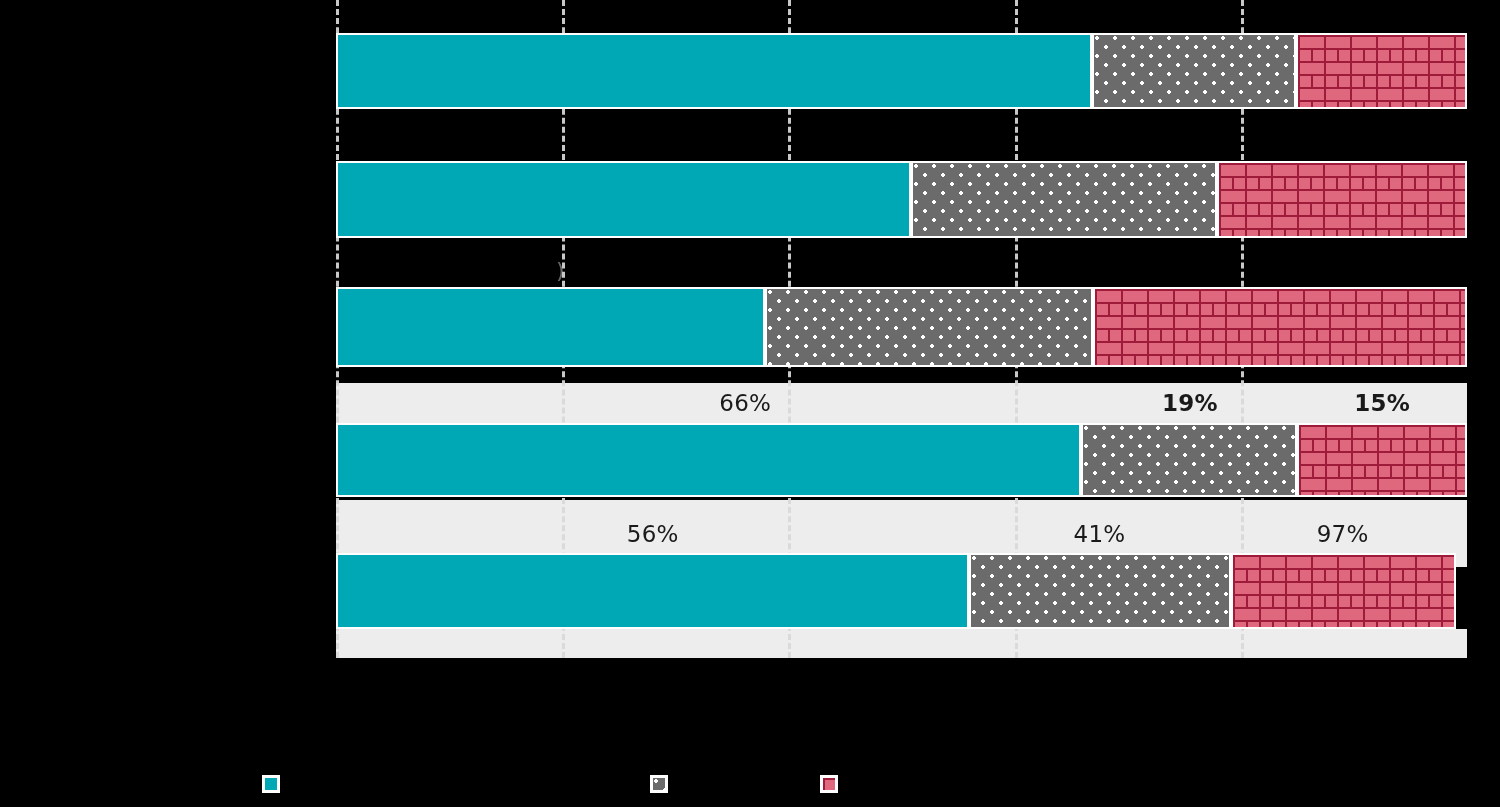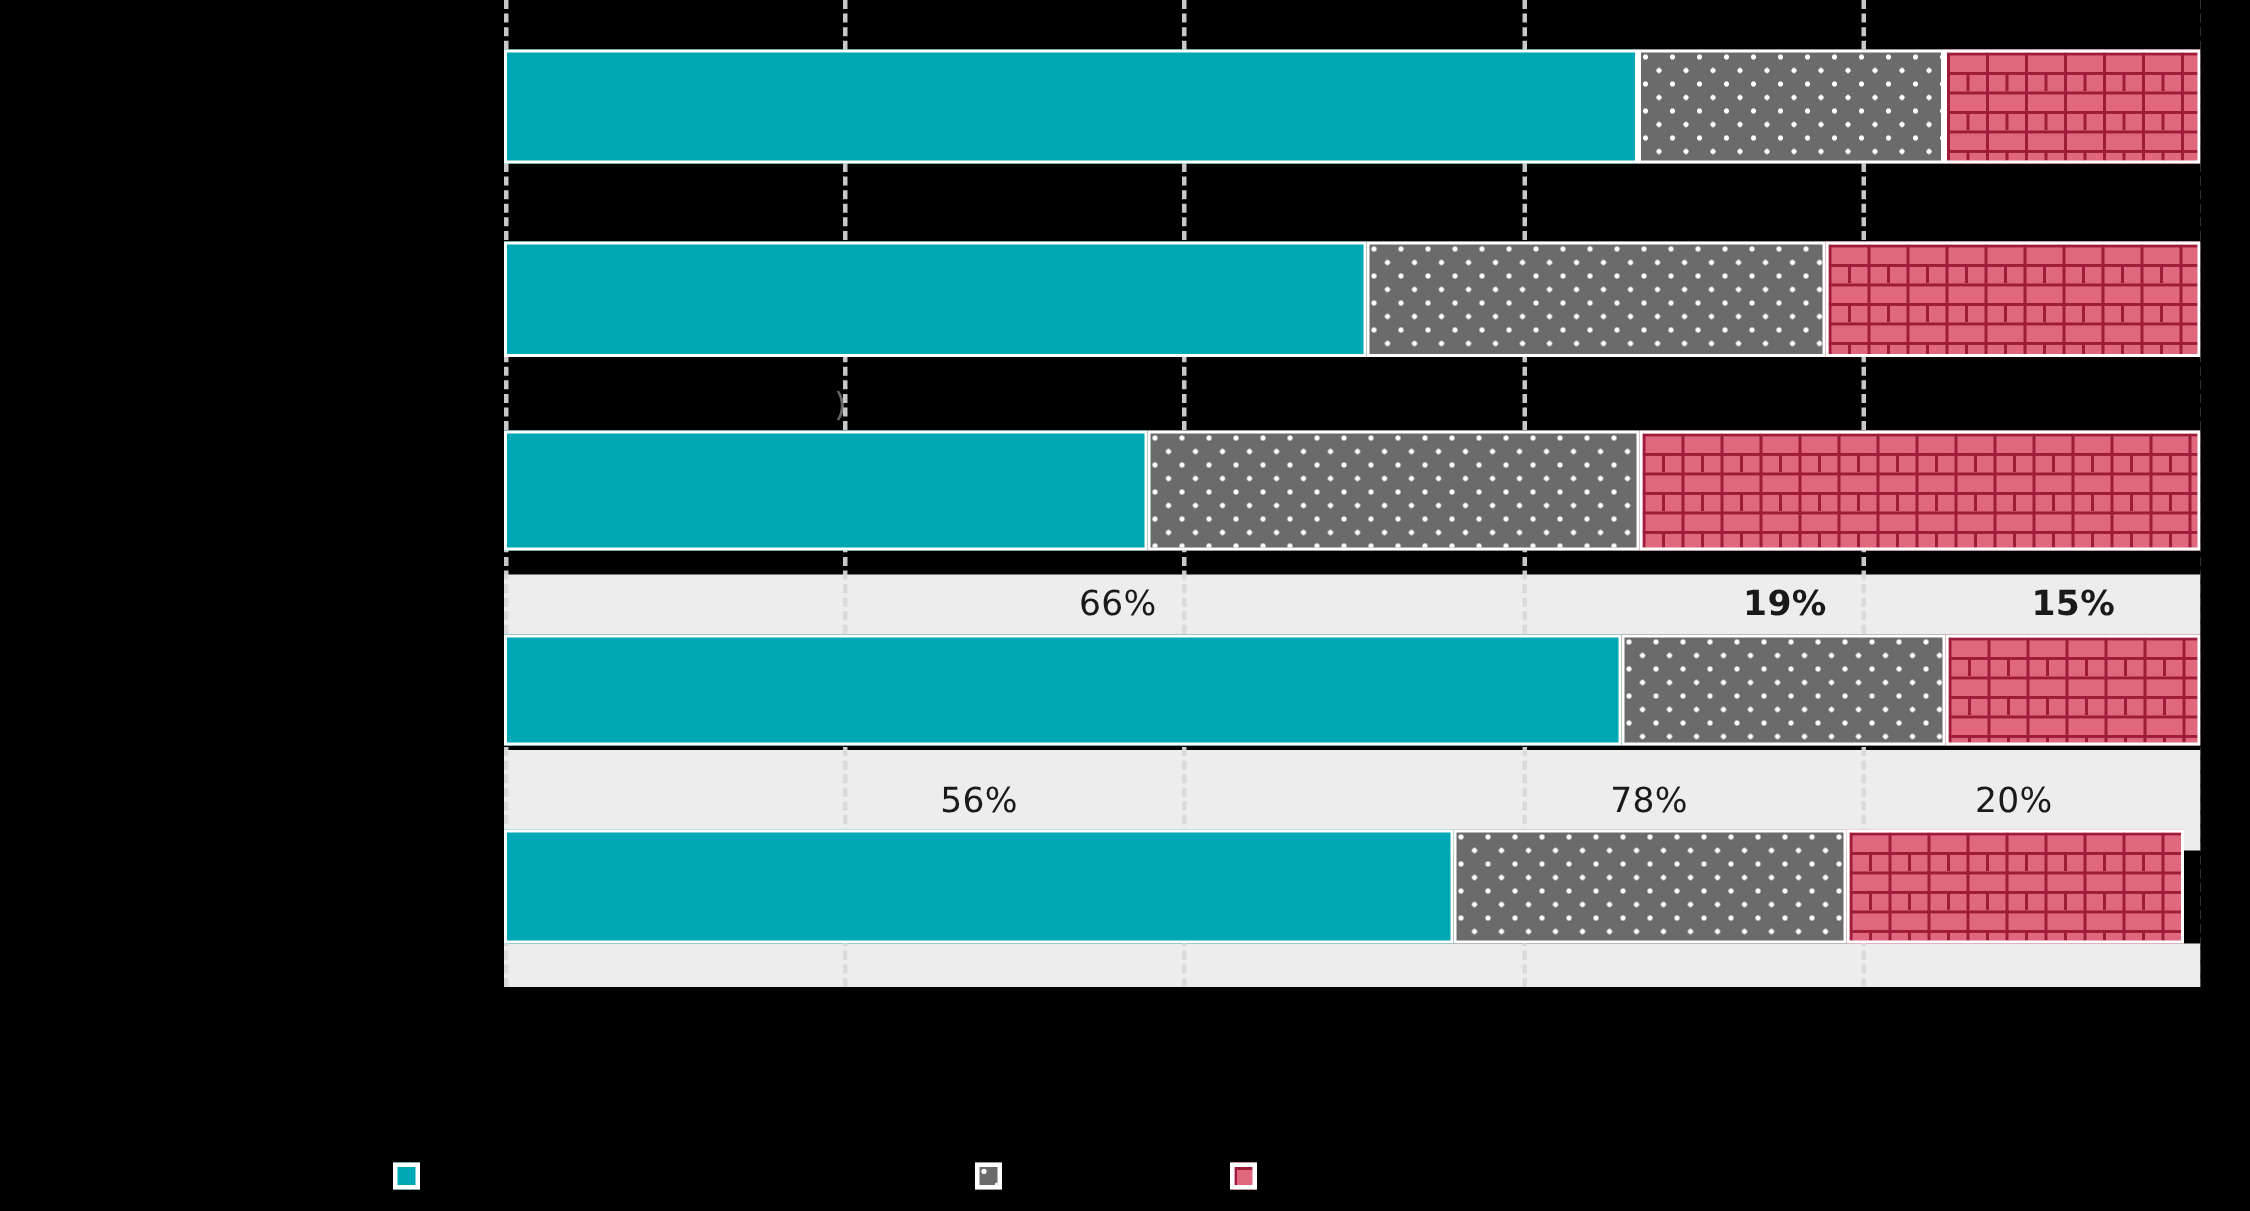--- a/index.html
+++ b/index.html
@@ -181,22 +181,22 @@
   <div class="plot-area">
 
     <div class="label-band" style="top:383px;height:40px;">
       <span class="band-label" style="left:33.0%;margin-left:36px;">66%</span>
       <span class="band-label" style="left:75.5%;font-weight:bold;">19%</span>
       <span class="band-label" style="left:92.5%;font-weight:bold;">15%</span>
     </div>
 
     <div class="label-band" style="top:500px;height:67px;">
       <span class="band-label" style="left:28.0%;">56%</span>
-      <span class="band-label" style="left:67.5%;">78%</span>
-      <span class="band-label" style="left:89.0%;">20%</span>
+      <span class="band-label" style="left:67.5%;">41%</span>
+      <span class="band-label" style="left:89.0%;">97%</span>
     </div>
 
     <div class="label-band" style="top:629px;height:29px;"></div>
 
     <div class="gridline" style="left:0%;"></div>
     <div class="gridline" style="left:20%;"></div>
     <div class="gridline" style="left:40%;"></div>
     <div class="gridline" style="left:60%;"></div>
     <div class="gridline" style="left:80%;"></div>
     <div class="gridline" style="left:100%;"></div>

